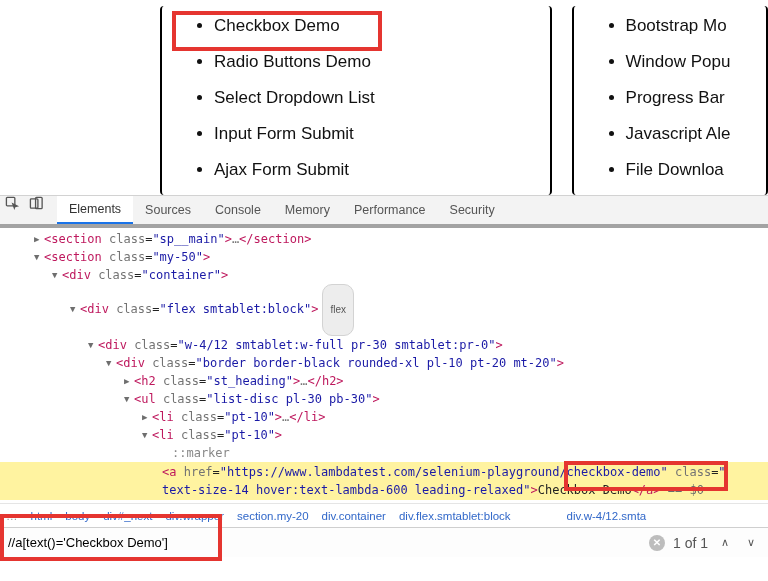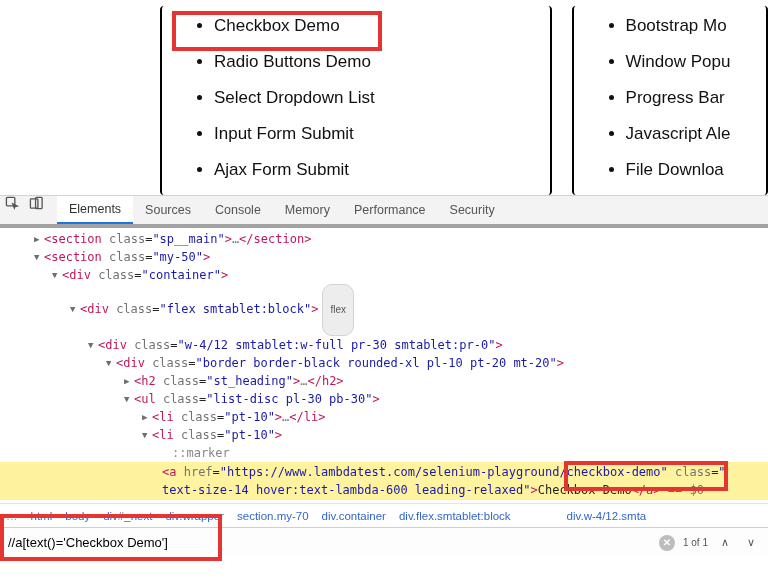--- a/index.html
+++ b/index.html
@@ -44,21 +44,21 @@
 
 .crumbs { flex: 0 0 24px; background: #fff; border-top: 1px solid #e5e5e5; display: flex; align-items: center; font-size: 11.5px; color: #3268c9; padding-left: 6px; gap: 13px; overflow: hidden; }
 .crumbs span { white-space: nowrap; cursor: pointer; }
 .crumbs .grey { color: #9a9a9a; }
 .crumbs .sel { white-space: nowrap; padding-left: 43px; }
 
 
 .searchbar { flex: 0 0 30px; background: #fdfdfd; border-top: 1px solid #cfcfcf; display: flex; align-items: center; padding: 0 8px; font-size: 13px; gap: 8px; }
 .searchbar input { flex: 1; border: none; outline: none; font-size: 13px; background: transparent; font-family: inherit; }
 .clear-btn { width: 16px; height: 16px; background: #bdbdbd; border-radius: 50%; display: flex; align-items: center; justify-content: center; color: #fff; font-size: 10px; cursor: pointer; font-weight: bold; }
-.count { color: #555; font-size: 10px; }
+.count { color: #555; font-size: 14px; }
 .arrow { width: 18px; height: 18px; display: flex; align-items: center; justify-content: center; cursor: pointer; color: #555; font-size: 11px; }
 .annot-3 { position: absolute; border: 4px solid #e53530; left: 0; bottom: 20px; width: 222px; height: 47px; z-index: 30; pointer-events: none; }
 .rel { position: relative; }
 
 
 .spacer { flex: 0 0 24px; background: #fff; }
 
 </style>
 </head>
 <body>
@@ -130,21 +130,21 @@
   </span>
   <div class="annot-2"></div>
 </div>
 
 <div class="crumbs" id="crumbs">
       <span class="grey">…</span>
       <span>html</span>
       <span>body</span>
       <span>div#_next</span>
       <span>div.wrapper</span>
-      <span>section.my-70</span>
+      <span>section.my-20</span>
       <span>div.container</span>
       <span>div.flex.smtablet:block</span>
       <span class="sel">div.w-4/12.smta</span>
     </div>
 
 <div class="searchbar">
   <input id="searchinp" value="//a[text()='Checkbox Demo']" style="">
   <span class="clear-btn">✕</span>
   <span class="count">1 of 1</span>
   <span class="arrow">∧</span>

